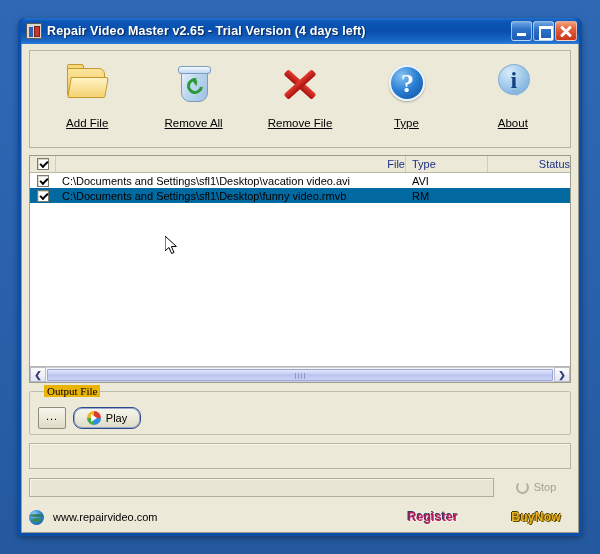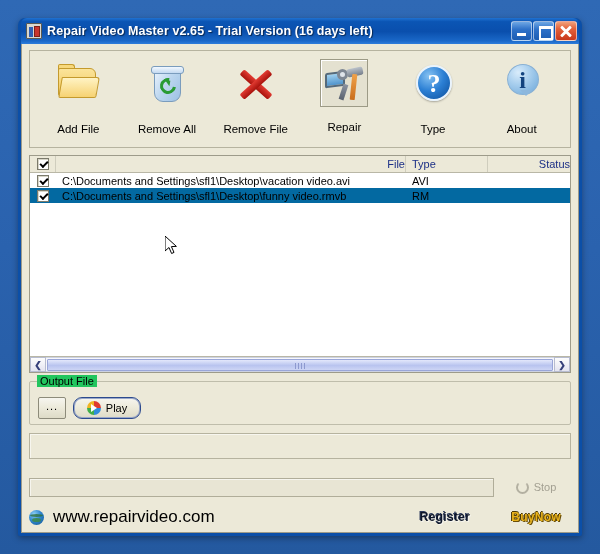--- a/index.html
+++ b/index.html
@@ -105,22 +105,23 @@
     display: flex; flex-direction: column; align-items: center;
   }
   .tb-ico { height: 50px; width: 52px; position: relative; }
   .tb-ico.framed {
     border: 1px solid #9c9a86;
     background: #e4e1d0;
     width: 48px; height: 48px;
     box-shadow: inset 1px 1px 0 #fff;
   }
   .tb-label {
-    margin-top: 14px; font-size: 11.5px; color: #000;
+    margin-top: 8px; font-size: 11.5px; color: #000;
     white-space: nowrap;
+    text-decoration: underline;
   }
 
   
   .ico-folder { position:absolute; left:6px; top:9px; width:40px; height:30px; }
   .ico-folder .back {
     position:absolute; left:0; top:0; width:38px; height:28px;
     background: linear-gradient(180deg,#fbe49a,#f1c75c);
     border:1px solid #c49a2d; border-radius: 2px 6px 2px 2px;
   }
   .ico-folder .tab {
@@ -293,23 +294,23 @@
   }
 
   
   #output-group {
     flex: none; margin-top: 8px; height: 44px; position: relative;
     border: 1px solid #bfbdab; border-radius: 2px;
     padding: 10px 8px 0 8px;
     display: flex; align-items: center; gap: 7px;
   }
   #output-legend {
-    position: absolute; left: 7px; top: -7px;
-    background: #22c55e; padding: 0 3px;
-    font-size: 11px; color: #000;
+    position: absolute; left: 14px; top: -7px;
+    background: #eab308; padding: 0 3px;
+    font-size: 11px; color: #000; font-family: Liberation Serif, serif;
   }
   #output-path {
     flex: 1 1 auto; height: 21px;
     background: #fff; border: 1px solid #8a897b;
     box-shadow: inset 1px 1px 0 #cfceC2;
     font-size: 11px; color: #000;
     padding: 3px 0 0 4px;
     white-space: nowrap; overflow: hidden;
     cursor: text;
   }
@@ -333,21 +334,21 @@
   }
 
   
   #status-box {
     flex: none; margin-top: 8px; height: 26px;
     background: #ece9d8;
     border: 1px solid #b6b39f;
     box-shadow: inset 1px 1px 0 #f7f6ef;
   }
   #progress-row {
-    flex: none; margin-top: 17px; height: 22px;
+    flex: none; margin-top: 7px; height: 22px;
     display: flex; align-items: center; gap: 7px;
   }
   #progress-bar {
     flex: 1 1 auto; height: 19px;
     background: #e8e5d4;
     border: 1px solid #b0ad99;
     box-shadow: inset 1px 1px 0 #f6f5ee;
   }
   #stop-btn {
     width: 70px; height: 22px; flex: none;
@@ -374,44 +375,44 @@
     position: relative; overflow: hidden;
   }
   #globe-icon::before {
     content:""; position:absolute; left:1px; top:4px; width:13px; height:3px;
     background:#2f6f3a; opacity:.8; border-radius:50%;
   }
   #globe-icon::after {
     content:""; position:absolute; left:3px; top:8px; width:9px; height:4px;
     background:#3d8a46; opacity:.85; border-radius:50%;
   }
-  #site-url { font-size: 17px; color: #000; }
+  #site-url { font-size: 11px; color: #000; }
   #footer-spacer { flex: 1 1 auto; }
   #register-link {
-    font-size: 12px; font-weight: bold; color: #0f172a;
+    font-size: 12px; font-weight: bold; color: #be185d;
     text-shadow: 1px 1px 0 #f6f5ef, -1px -1px 0 #2b3a5c;
-    letter-spacing: .3px; cursor: pointer; margin-right: 32px;
+    letter-spacing: .3px; cursor: pointer; margin-right: 44px;
   }
   #buynow-link {
     font-size: 12px; font-weight: bold; color: #e8b21c;
     text-shadow: 1px 1px 0 #6b4f06, -1px 0 0 #4a3704, 0 -1px 0 #4a3704;
     letter-spacing: .3px; cursor: pointer; margin-right: 10px;
   }
 
   
   #cursor { position: absolute; left: 143px; top: 192px; width: 14px; height: 20px; z-index: 50; }
 </style>
 </head>
 <body>
 
 <div id="window">
 
   <div id="titlebar">
     <div id="app-icon"></div>
-    <div id="title-text">Repair Video Master v2.65 - Trial Version (16 days left)</div>
+    <div id="title-text">Repair Video Master v2.65 - Trial Version (4 days left)</div>
     <div class="winbtn minimize"></div>
     <div class="winbtn maximize"></div>
     <div class="winbtn close"></div>
   </div>
 
   <div id="client">
 
     <div id="toolbar">
 
       <div class="tb-item">
@@ -439,32 +440,20 @@
       <div class="tb-item">
         <div class="tb-ico">
           <div class="ico-x">
               <i></i>
               <i></i>
             </div>
         </div>
         <div class="tb-label">Remove File</div>
       </div>
 
-      <div class="tb-item">
-        <div class="tb-ico framed">
-          <div class="ico-repair">
-            <div class="screen"></div>
-            <div class="handle"></div>
-            <div class="wrench"></div>
-            <div class="hammer-head"></div>
-            <div class="hammer-shaft"></div>
-          </div>
-        </div>
-        <div class="tb-label">Repair</div>
-      </div>
 
       <div class="tb-item">
         <div class="tb-ico">
           <div class="ico-help">?</div>
         </div>
         <div class="tb-label">Type</div>
       </div>
 
       <div class="tb-item">
         <div class="tb-ico">

